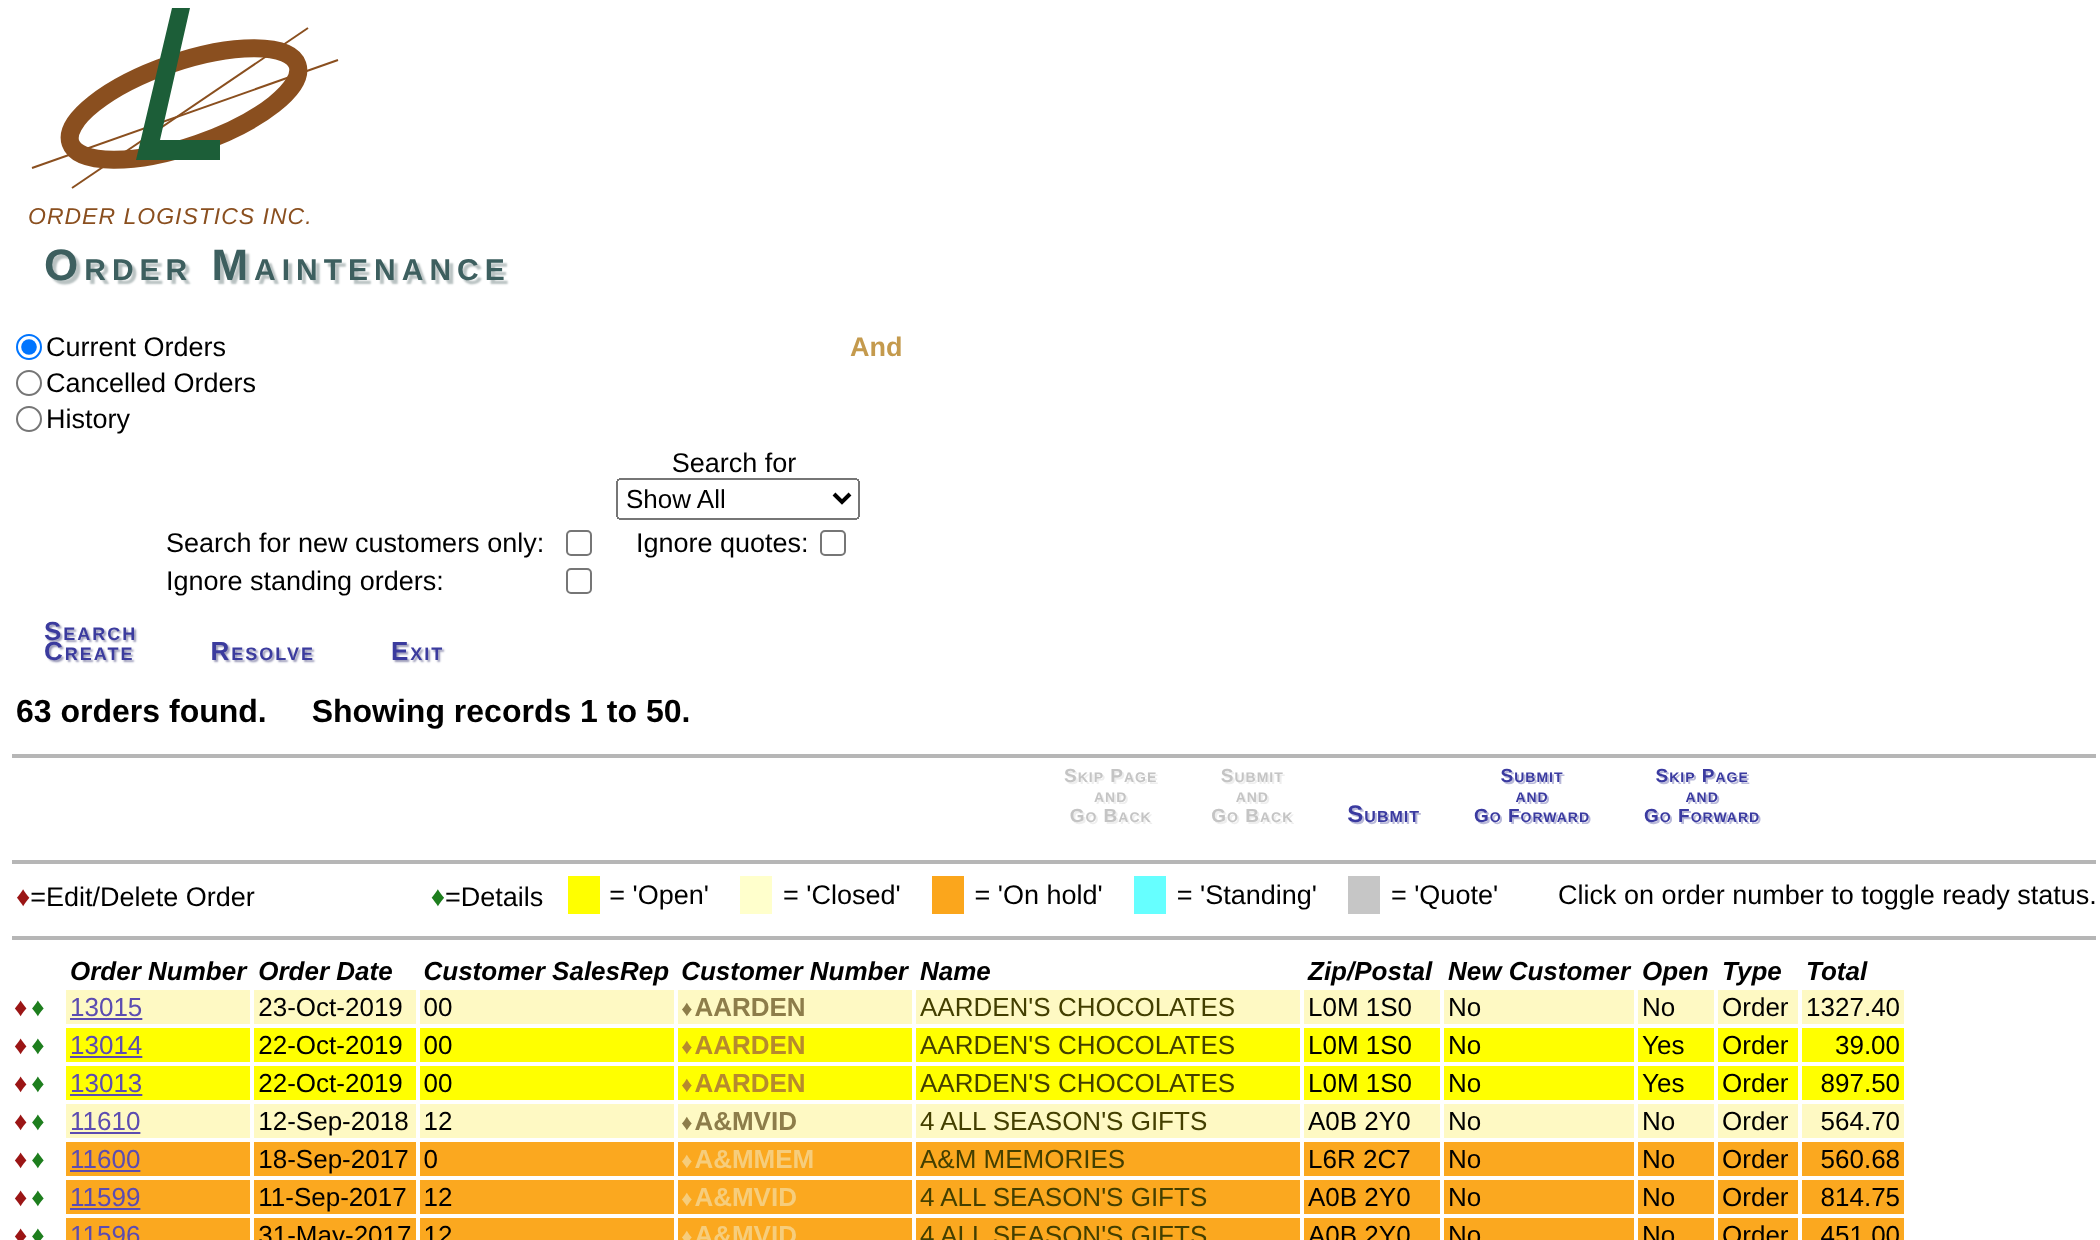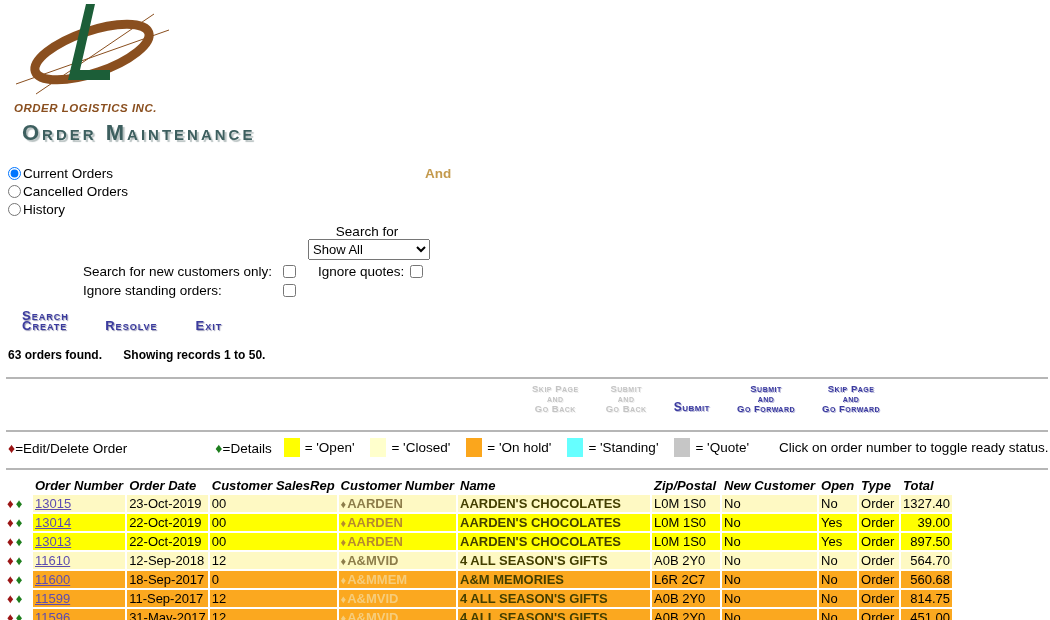--- a/index.html
+++ b/index.html
@@ -1,42 +1,42 @@
 <!DOCTYPE html>
 <html><head>
 <meta charset="utf-8">
 <style>
   html,body{margin:0;padding:0;background:#fff;}
   body{width:1050px;height:620px;overflow:hidden;font-family:"Liberation Sans",sans-serif;color:#000;}
   .page{position:relative;width:1050px;height:620px;overflow:hidden;}
 
   
   .logo-wrap{position:absolute;left:14px;top:4px;width:170px;}
-  .brand-name{font-style:italic;font-weight:bold;color:#8a4f1f;font-size:11.5px;letter-spacing:.5px;margin-top:-2px;white-space:nowrap;}
+  .brand-name{font-style:italic;font-weight:normal;color:#8a4f1f;font-size:11.5px;letter-spacing:.5px;margin-top:-2px;white-space:nowrap;}
   .page-title{position:absolute;left:22px;top:120px;margin:0;font-size:22px;font-weight:bold;font-variant:small-caps;letter-spacing:3px;color:#3d5f5f;text-shadow:2px 2px 1px #b9c2c2;white-space:nowrap;}
 
   
   .form-area{position:absolute;left:8px;top:166px;width:700px;font-size:13.5px;}
   .and-label{position:absolute;left:417px;top:0;color:#c49a4d;font-weight:bold;font-size:13.5px;}
   .search-in-row{display:flex;}
   .search-in-label{width:62px;padding-top:2px;}
   .radio-group label{display:flex;align-items:center;gap:0;margin-bottom:3px;cursor:default;}
   .radio-group input{margin:0 2px 0 0;}
   .search-for-row{margin-top:4px;margin-left:22px;display:flex;align-items:center;flex-direction:column;}
   .search-for-row .sf-label{margin-right:4px;}
   select{font-family:"Liberation Sans",sans-serif;font-size:13px;width:122px;height:21px;}
   .chk-row{margin-left:75px;margin-top:4px;display:flex;align-items:center;}
   .chk-label-1{width:200px;}
   .chk-label-2{margin-left:22px;margin-right:6px;}
   .chk-row input{margin:0;}
   .btn-link{display:inline-block;font-variant:small-caps;font-weight:bold;color:#3b3b9e;letter-spacing:1px;font-size:13px;text-shadow:1px 1px 1px #9a9ab8;text-decoration:none;cursor:pointer;}
   .search-btn{margin-left:14px;margin-top:10px;}
   .action-row{position:absolute;left:22px;top:152px;display:flex;gap:38px;}
 
-  .results-line{position:absolute;left:8px;top:348px;font-size:12px;font-weight:bold;}
+  .results-line{position:absolute;left:8px;top:348px;font-size:16px;font-weight:bold;}
   .results-line .showing{margin-left:18px;}
 
   hr.div{position:absolute;left:6px;right:2px;border:none;border-top:2px solid #b6b6b6;margin:0;}
   .hr1{top:377px;} .hr2{top:430px;} .hr3{top:468px;}
 
   
   .pager{position:absolute;left:532px;top:384px;display:flex;align-items:flex-end;gap:27px;}
   .pager .pbtn{display:block;text-align:center;font-variant:small-caps;font-weight:bold;font-size:9.5px;line-height:10px;letter-spacing:.5px;text-decoration:none;cursor:pointer;}
   .pager .pbtn.single{font-size:12px;line-height:13px;}
   .pbtn.enabled{color:#3a3aa0;text-shadow:1px 1px 0 #b9b9d9;}
@@ -63,21 +63,21 @@
   .orders th{font-weight:bold;font-style:italic;text-align:left;padding:0 2px;white-space:nowrap;}
   .orders td{padding:0 2px;height:17px;white-space:nowrap;overflow:hidden;}
   .r-closed td{background:#fef9c3;} .r-open td{background:#ffff00;} .r-onhold td{background:#fba81f;}
   .orders td.act{background:#fff;padding:0;}
   .act .diamond{font-size:13px;margin-right:2px;cursor:pointer;}
   .onum a{color:#5c4cb1;text-decoration:underline;cursor:pointer;}
   .cust a{font-weight:bold;text-decoration:none;cursor:pointer;color:#b68a2e;}
   .r-closed .cust a{color:#8d7d4a;}
   .r-onhold .cust a{color:#f6cd7c;}
   .cust .cd{font-size:11px;margin-right:1px;}
-  td.name{color:#433f00;font-weight:bold;}
+  td.name{color:#433f00;}
   td.total{text-align:right;}
 </style>
 </head>
 <body>
 
 <div class="page">
 
   <div class="logo-wrap">
     <svg width="160" height="96" viewBox="0 0 160 96">
       <line x1="2" y1="80" x2="155" y2="26" stroke="#8a4f1f" stroke-width="1"></line>

